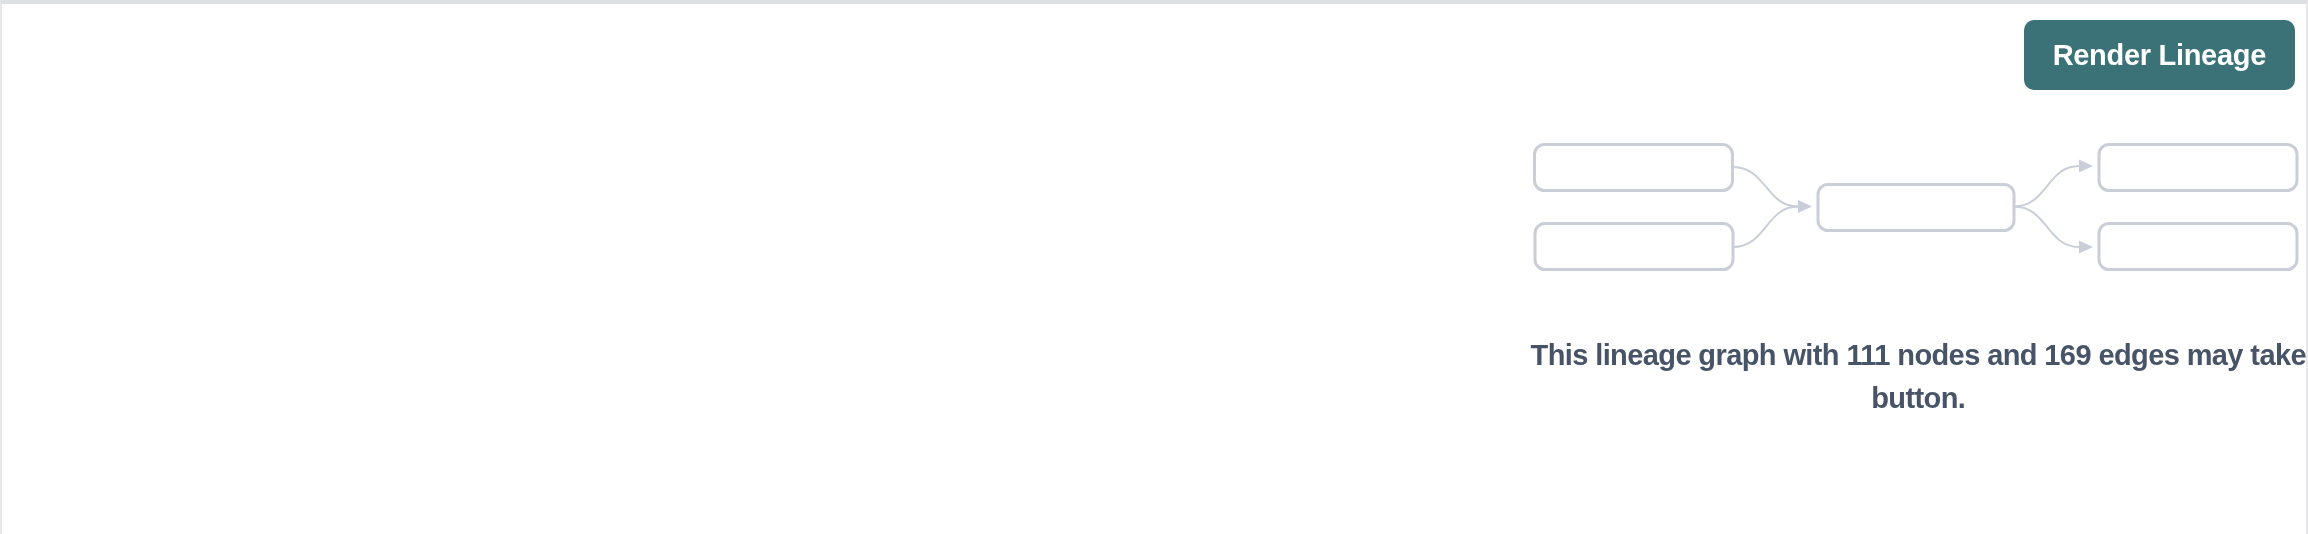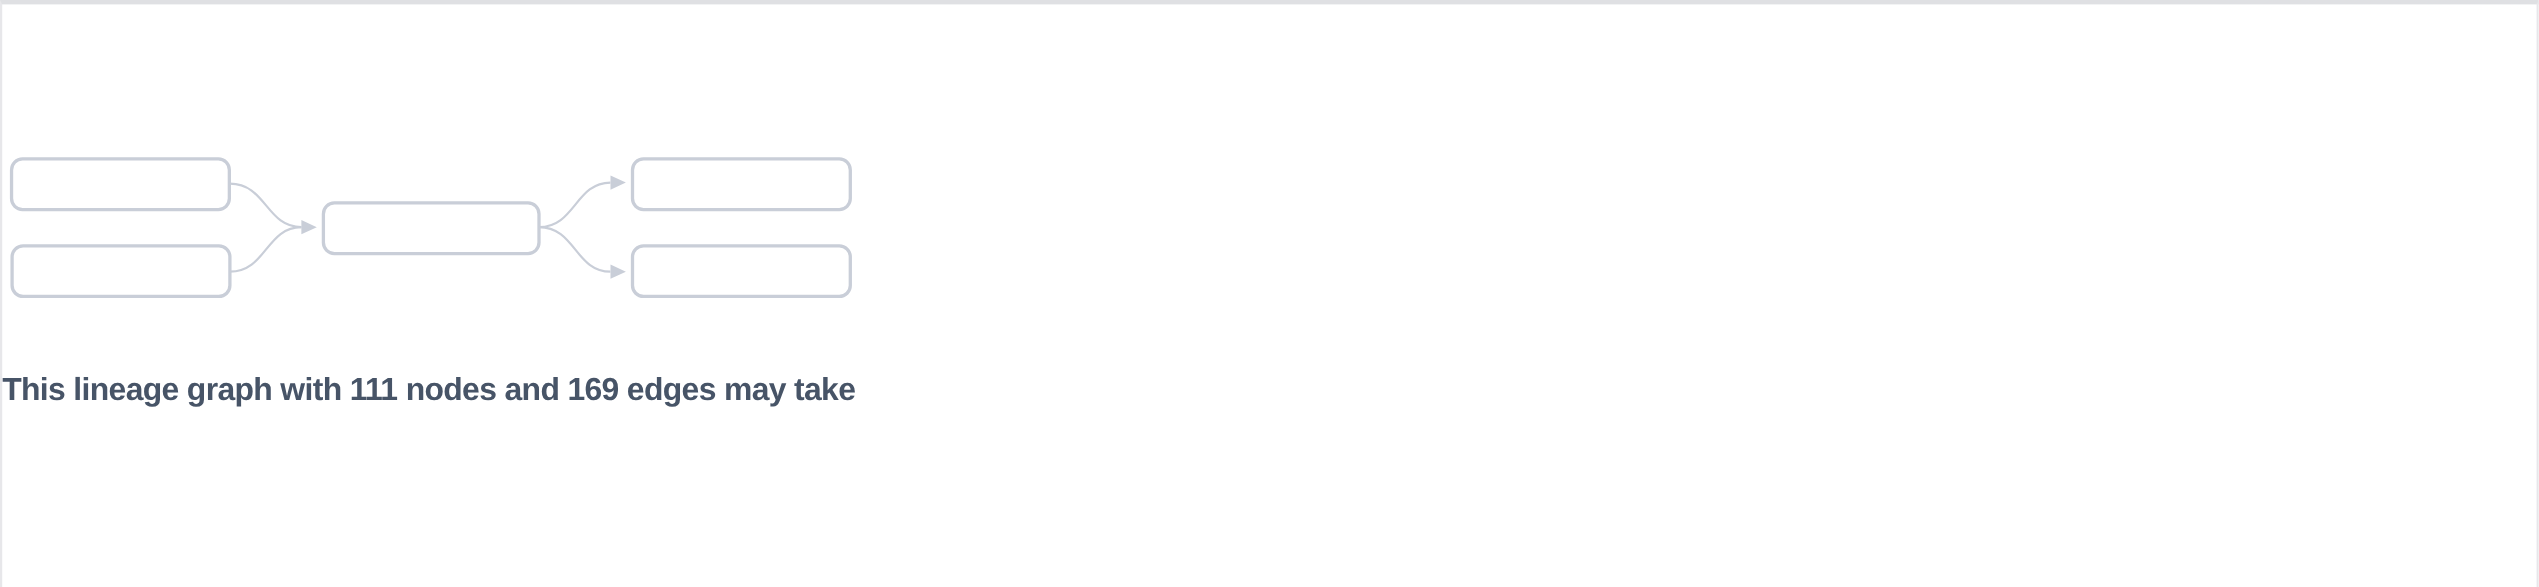--- a/index.html
+++ b/index.html
@@ -39,21 +39,21 @@
     cursor: pointer;
     white-space: nowrap;
   }
   .empty-state {
     position: absolute;
     top: 132px;
     left: 0;
     right: 0;
     display: flex;
     flex-direction: column;
-    align-items: flex-start;
+    align-items: flex-end;
   }
   .graphic { display: block; }
   .ph-node {
     fill: #ffffff;
     stroke: var(--placeholder-stroke, #C9CED8);
     stroke-width: 3;
   }
   .ph-edge {
     fill: none;
     stroke: var(--placeholder-stroke, #C9CED8);
@@ -71,20 +71,21 @@
     font-weight: 700;
     line-height: 43px;
     letter-spacing: -0.6px;
   }
 </style>
 </head>
 <body>
 
 <div class="page">
 
+  <button class="render-btn">Render Lineage</button>
 
   <div class="empty-state">
 
     <svg class="graphic" width="780" height="140" viewBox="0 0 780 140" aria-hidden="true">
 
       <path class="ph-edge" d="M207 31 C240 31 240 70.5 272 70.5"></path>
       <path class="ph-edge" d="M207 111 C240 111 240 70.5 272 70.5"></path>
       <path class="ph-edge" d="M488 70.5 C521 70.5 521 30 553 30"></path>
       <path class="ph-edge" d="M488 70.5 C521 70.5 521 111 553 111"></path>
 
@@ -94,16 +95,17 @@
 
       <rect class="ph-node" x="8.5" y="8.5" width="198" height="46" rx="10"></rect>
       <rect class="ph-node" x="9" y="87.5" width="198" height="46" rx="10"></rect>
       <rect class="ph-node" x="292" y="48.5" width="196" height="46" rx="10"></rect>
       <rect class="ph-node" x="573" y="8.5" width="198" height="46" rx="10"></rect>
       <rect class="ph-node" x="573" y="87.5" width="198" height="46" rx="10"></rect>
     </svg>
 
     <div class="message">
       <div>This lineage graph with 111 nodes and 169 edges may take</div>
+      <div>button.</div>
     </div>
 
   </div>
 </div>
 
 </body></html>

